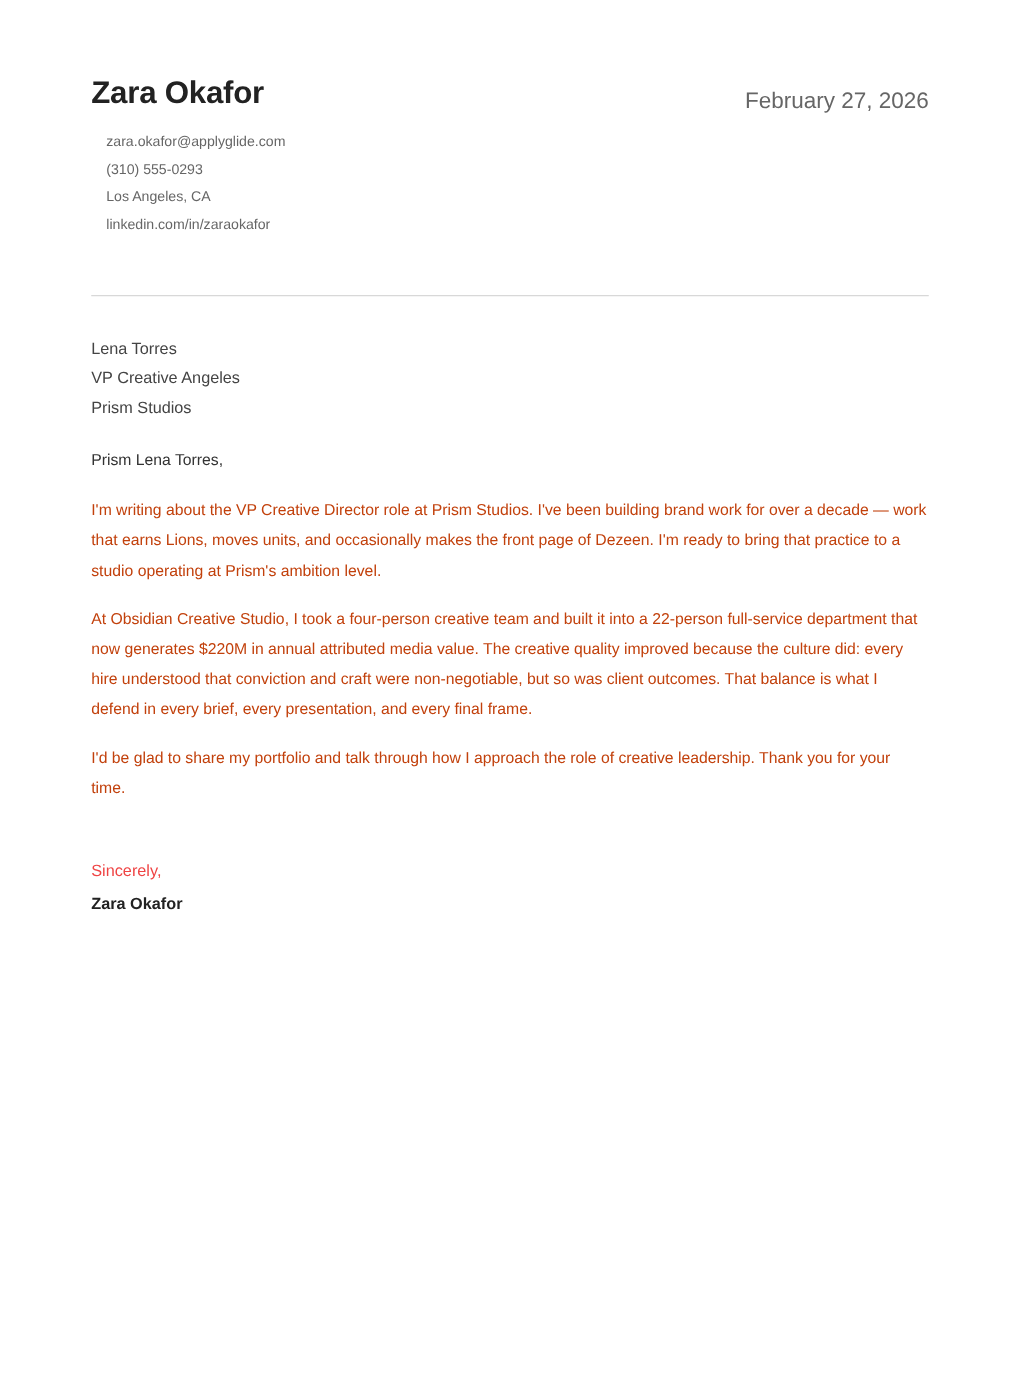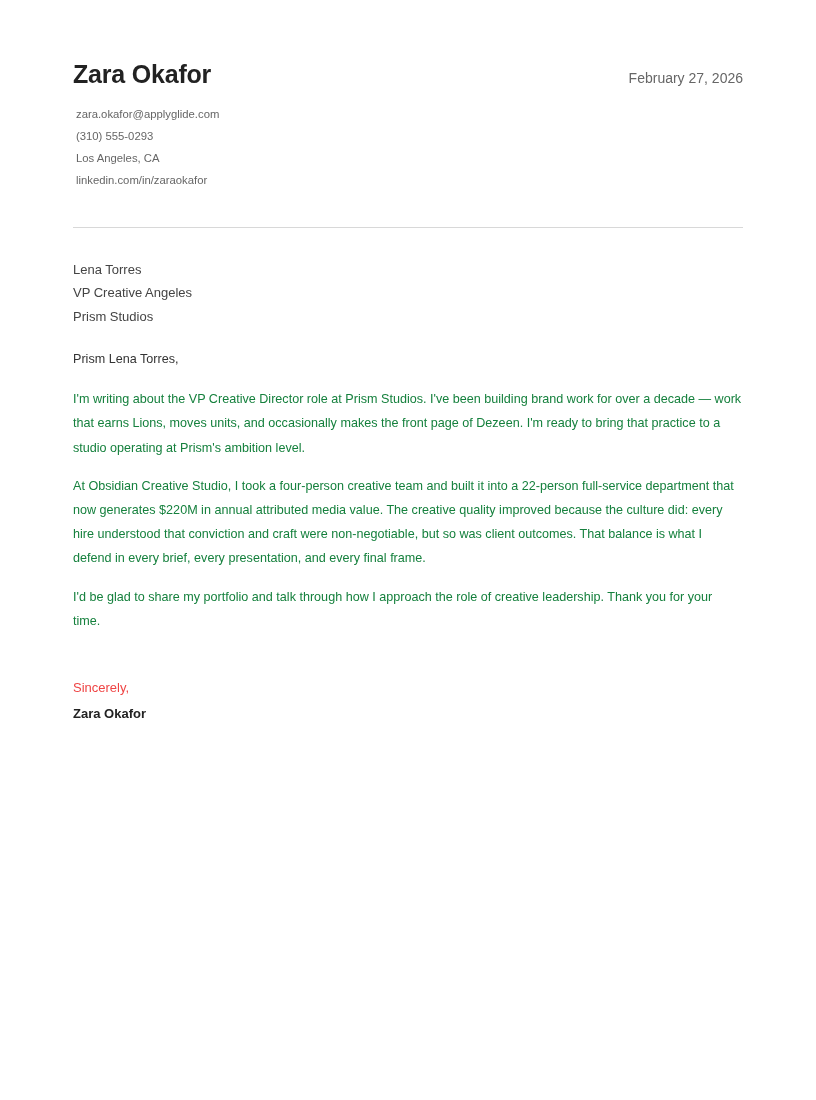--- a/index.html
+++ b/index.html
@@ -42,32 +42,32 @@
   }
   .sender-name {
     font-size: 25px;
     font-weight: bold;
     color: #222222;
     line-height: 1.15;
     letter-spacing: -0.2px;
     margin: 0 0 14px 0;
   }
   .contact-list {
-    margin: 3px;
+    margin: 12px;
     padding: 0;
     list-style: none;
   }
   .contact-line {
     font-size: 11.3px;
     color: #666666;
     line-height: 22px;
     white-space: nowrap;
   }
   .letter-date {
-    font-size: 14px;
+    font-size: 18px;
     color: #666666;
     line-height: 1;
     padding-top: 11px;
     white-space: nowrap;
   }
 
   
   .divider {
     border: 0;
     border-top: 1px solid #d8d8d8;
@@ -91,21 +91,21 @@
     margin-top: 22px;
     font-size: 12.6px;
     color: #333333;
     line-height: 1.5;
   }
   .body-copy {
     margin-top: 18px;
   }
   .body-paragraph {
     font-size: 12.6px;
-    color: #15803d;
+    color: #c2410c;
     line-height: 24.2px;
     margin: 0 0 14px 0;
     text-align: left;
   }
   .body-paragraph:last-child {
     margin-bottom: 12px;
   }
 
   
   .signature {

